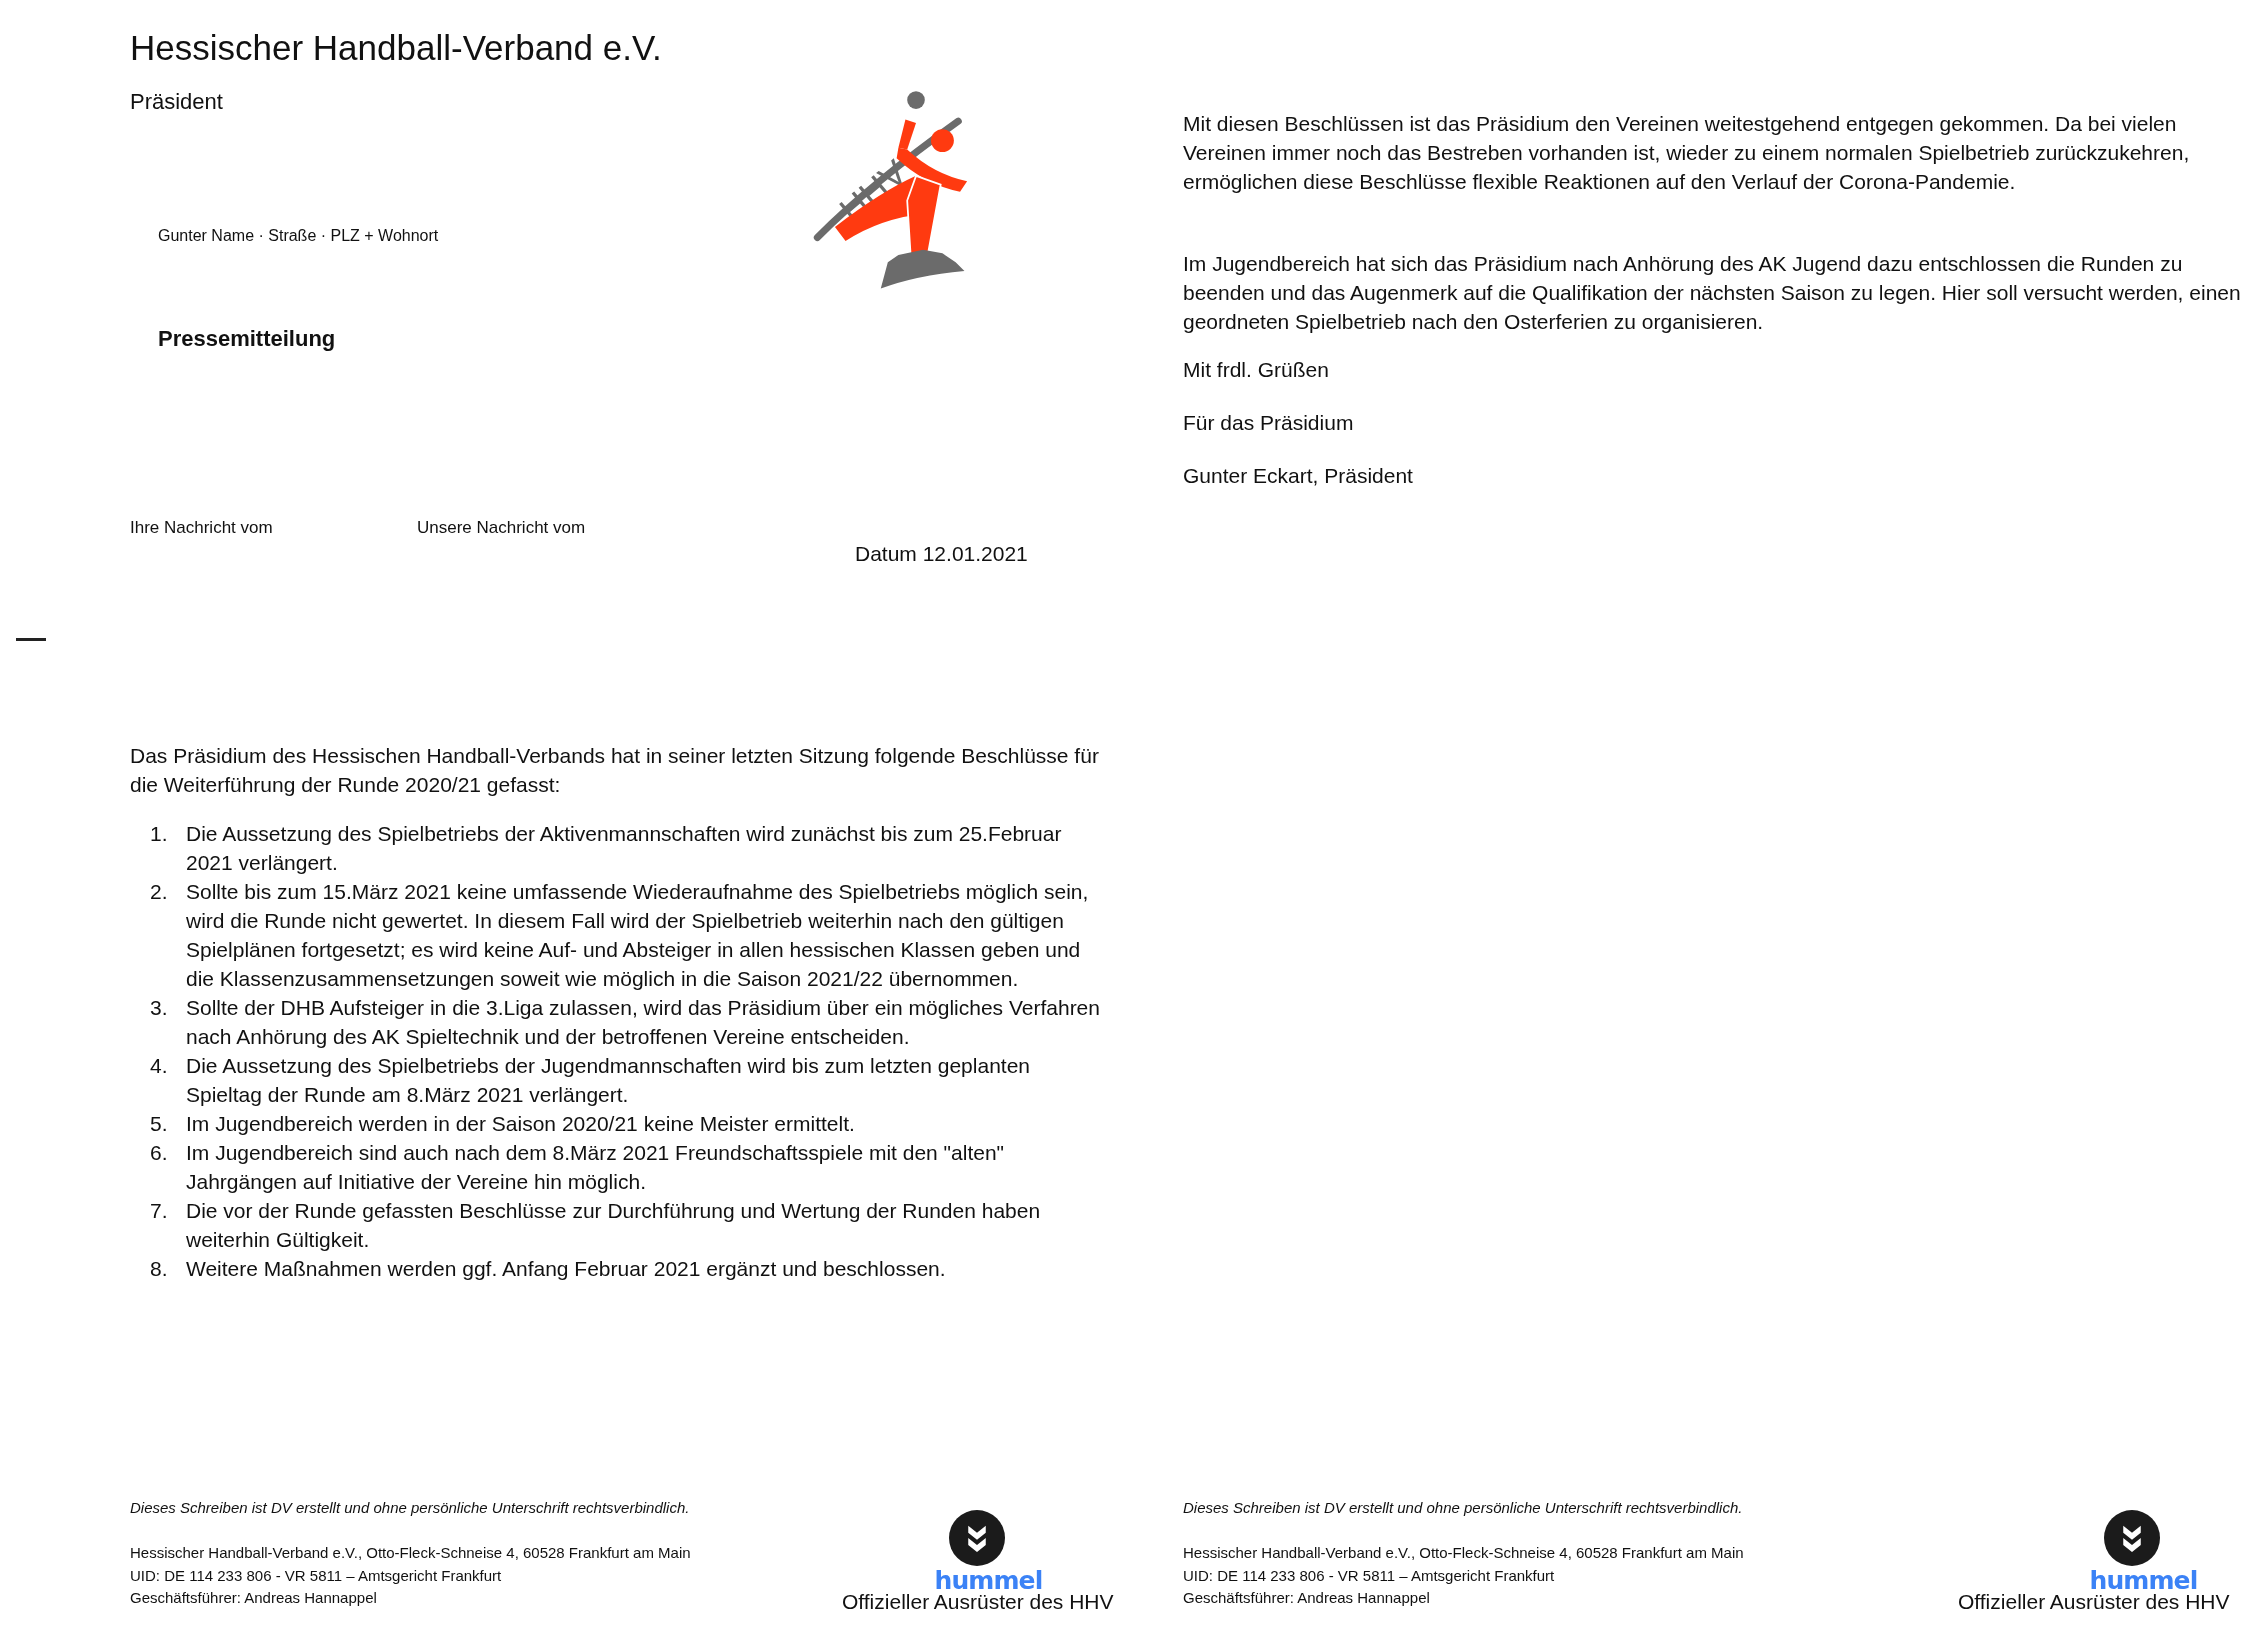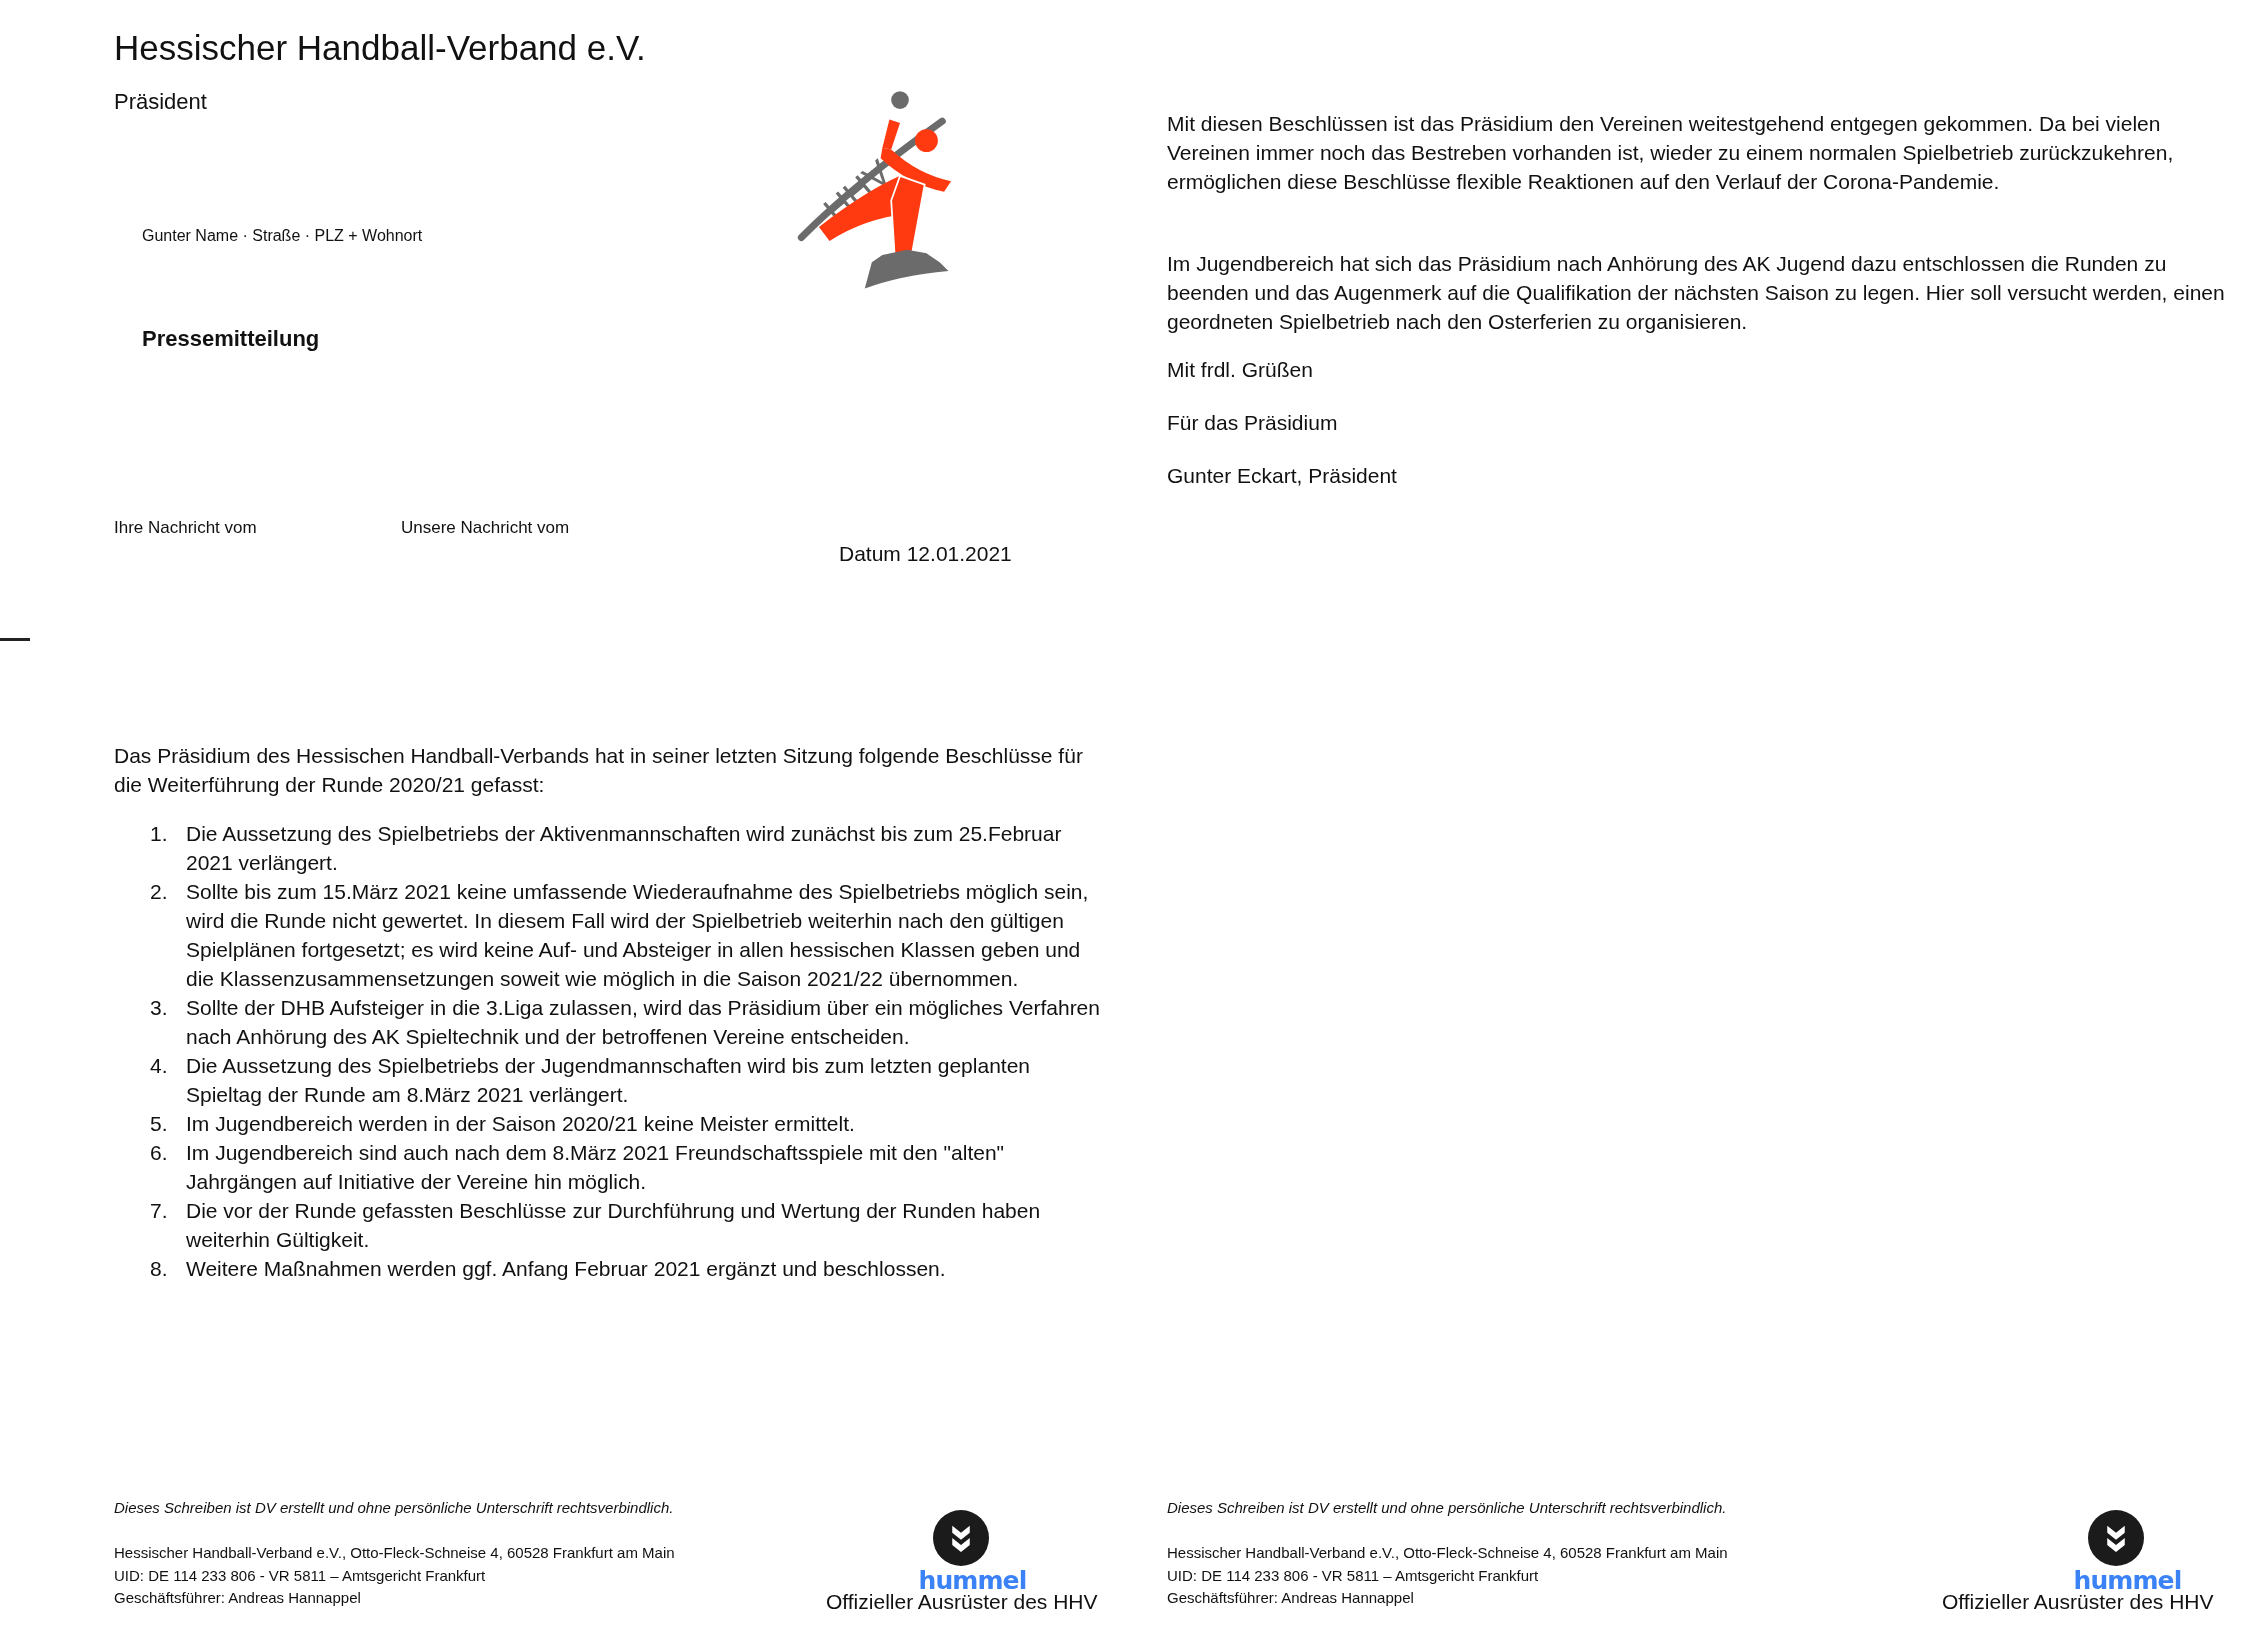--- a/index.html
+++ b/index.html
@@ -1,20 +1,20 @@
 <!DOCTYPE html>
 <html style="font-size:14px"><head>
   <meta charset="utf-8">
   <style>
     html, body { margin: 0; padding: 0; background: #ffffff; }
     body {
       width: 2258px; height: 1626px; position: relative; overflow: hidden;
       font-family: "Liberation Sans", sans-serif; color: #111111;
     }
-    .abs { position: absolute; white-space: nowrap; }
+    .abs { position: absolute; white-space: nowrap; margin-left: 16px; }
     .page { position: absolute; top: 0; height: 1626px; }
     #page-left { left: 0; width: 1138px; }
     #page-right { left: 1138px; width: 1120px; }
 
     .org-title { left: 114px; top: 28px; font-size: 35px; letter-spacing: 0px; }
     .org-role { left: 114px; top: 89px; font-size: 22px; }
     .sender-line { left: 142px; top: 227px; font-size: 16px; }
     .press-title { left: 142px; top: 326px; font-size: 22px; font-weight: bold; }
 
     .logo { left: 794px; top: 86px; width: 190px; height: 207px; }

